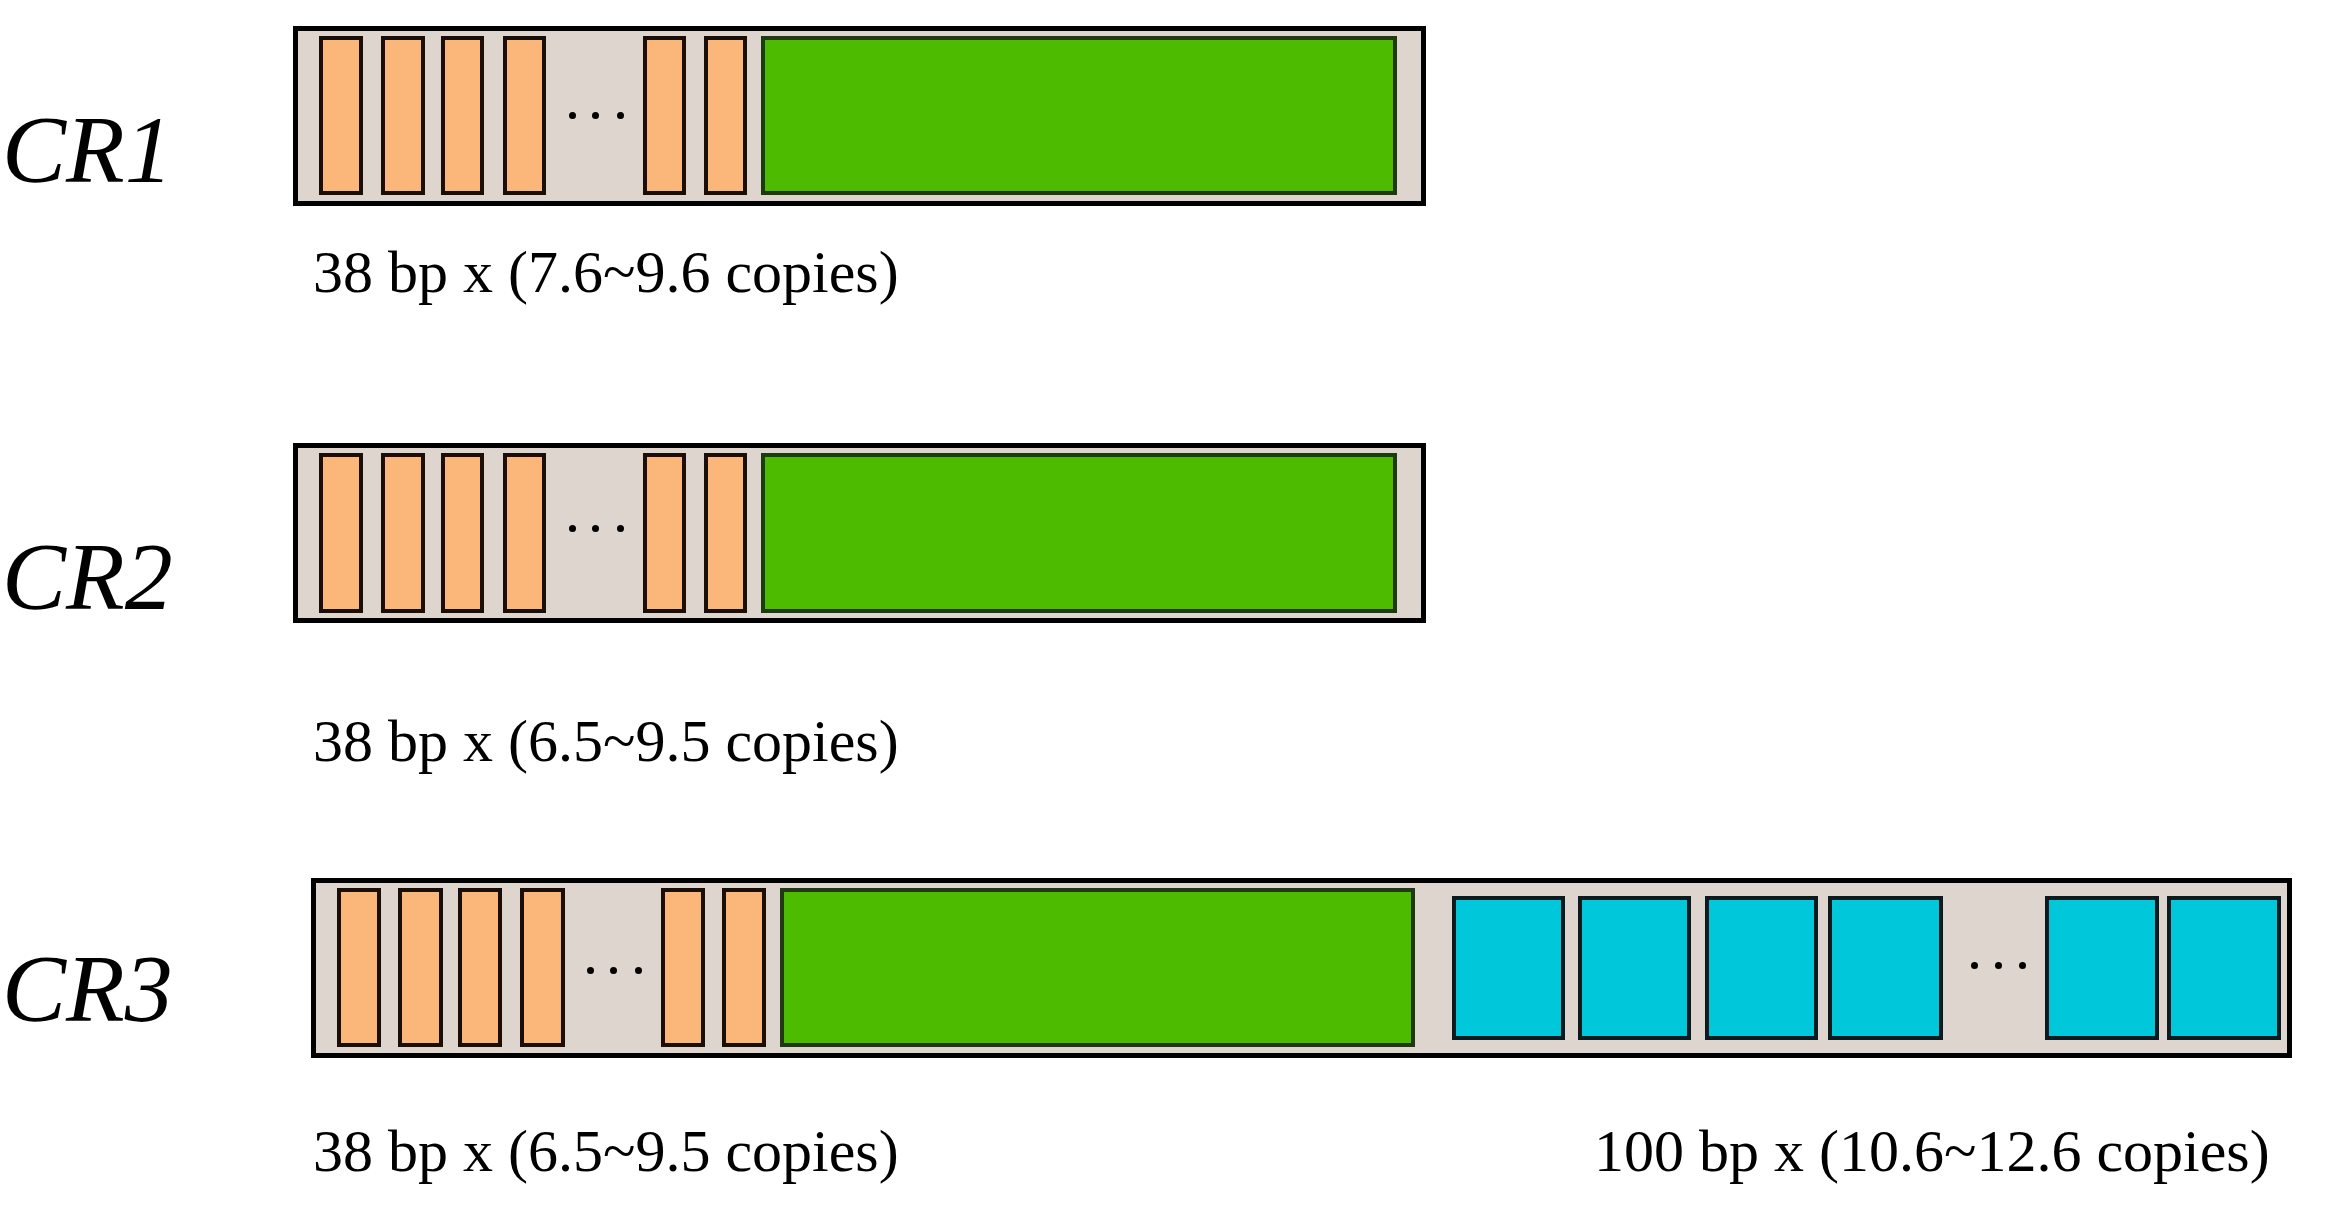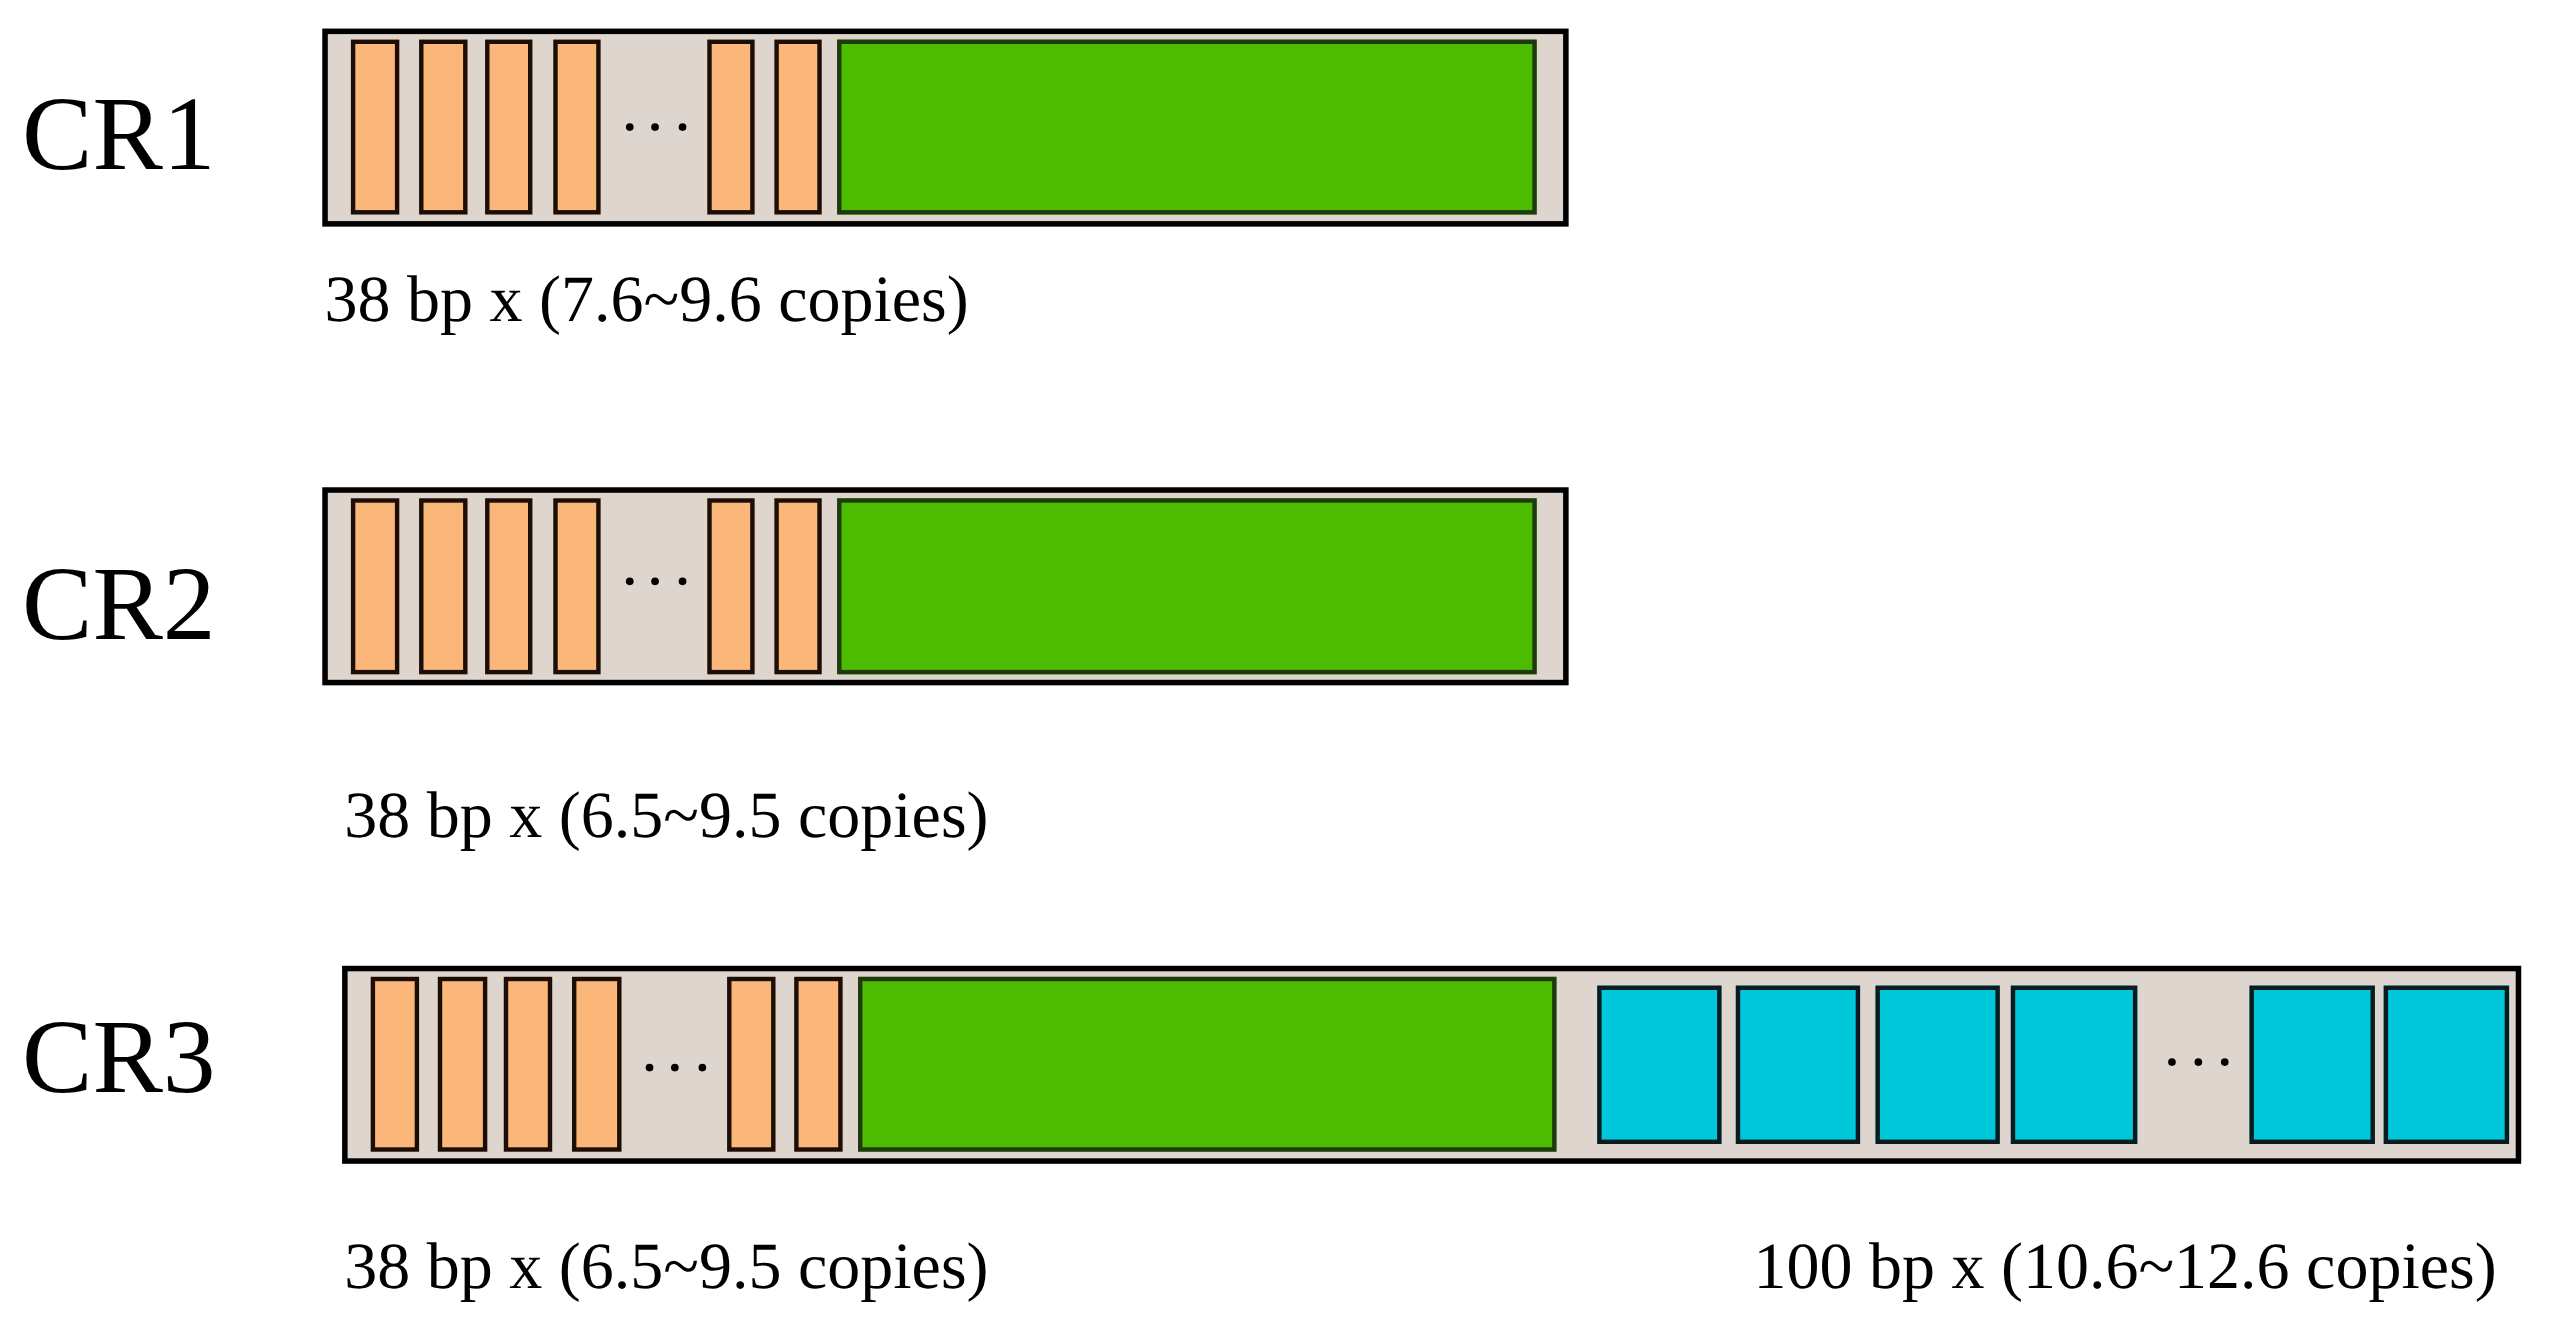--- a/index.html
+++ b/index.html
@@ -1,19 +1,19 @@
 <!DOCTYPE html>
 <html><head>
 <meta charset="utf-8">
 <style>
   html, body { margin: 0; padding: 0; background: #ffffff; }
   body { width: 2337px; height: 1217px; position: relative; overflow: hidden;
          font-family: "Liberation Serif", "DejaVu Serif", serif; color: #000; }
-  .row-label { position: absolute; left: 20px; font-size: 96px;
-               line-height: 1; white-space: nowrap; }
+  .row-label { position: absolute; left: 2px; font-style: italic; font-size: 96px;
+               line-height: 1; white-space: nowrap; margin-top: 28px; }
   .caption { position: absolute; font-size: 60px; line-height: 1; white-space: nowrap; }
   .track { position: absolute; background: #ded6ce; border: 5px solid #000; box-sizing: border-box; }
   .seg { position: absolute; box-sizing: border-box; border: 4px solid #1a0e06; }
   .seg.orange { background: #fbb77a; }
   .seg.green  { background: #4dbb00; border-color: #1f3a10; }
   .seg.cyan   { background: #00c8da; border-color: #0b1a1e; }
   .dot { position: absolute; width: 7px; height: 7px; border-radius: 50%; background: #000; }
 </style>
 </head>
 <body>
@@ -60,16 +60,16 @@
     <div class="seg cyan" style="left: 2167px; top: 896px; width: 114px; height: 144px; background: rgb(0, 200, 218);"></div>
     <div class="dot" style="left: 1971px; top: 962px;"></div>
     <div class="dot" style="left: 1995px; top: 962px;"></div>
     <div class="dot" style="left: 2019px; top: 962px;"></div>
   </div>
 
 <div class="row-label" id="lbl-0" style="top: 74px;">CR1</div>
 <div class="row-label" id="lbl-1" style="top: 501px;">CR2</div>
 <div class="row-label" id="lbl-2" style="top: 913px;">CR3</div>
 
-<div class="caption" id="cap-0-0" style="left: 295px; top: 242px;">38 bp x (7.6~9.6 copies)</div>
+<div class="caption" id="cap-0-0" style="left: 313px; top: 242px;">38 bp x (7.6~9.6 copies)</div>
 <div class="caption" id="cap-1-0" style="left: 313px; top: 711px;">38 bp x (6.5~9.5 copies)</div>
 <div class="caption" id="cap-2-0" style="left: 313px; top: 1121px;">38 bp x (6.5~9.5 copies)</div>
 <div class="caption" id="cap-2-1" style="left: 1594px; top: 1121px;">100 bp x (10.6~12.6 copies)</div>
 
 </body></html>

